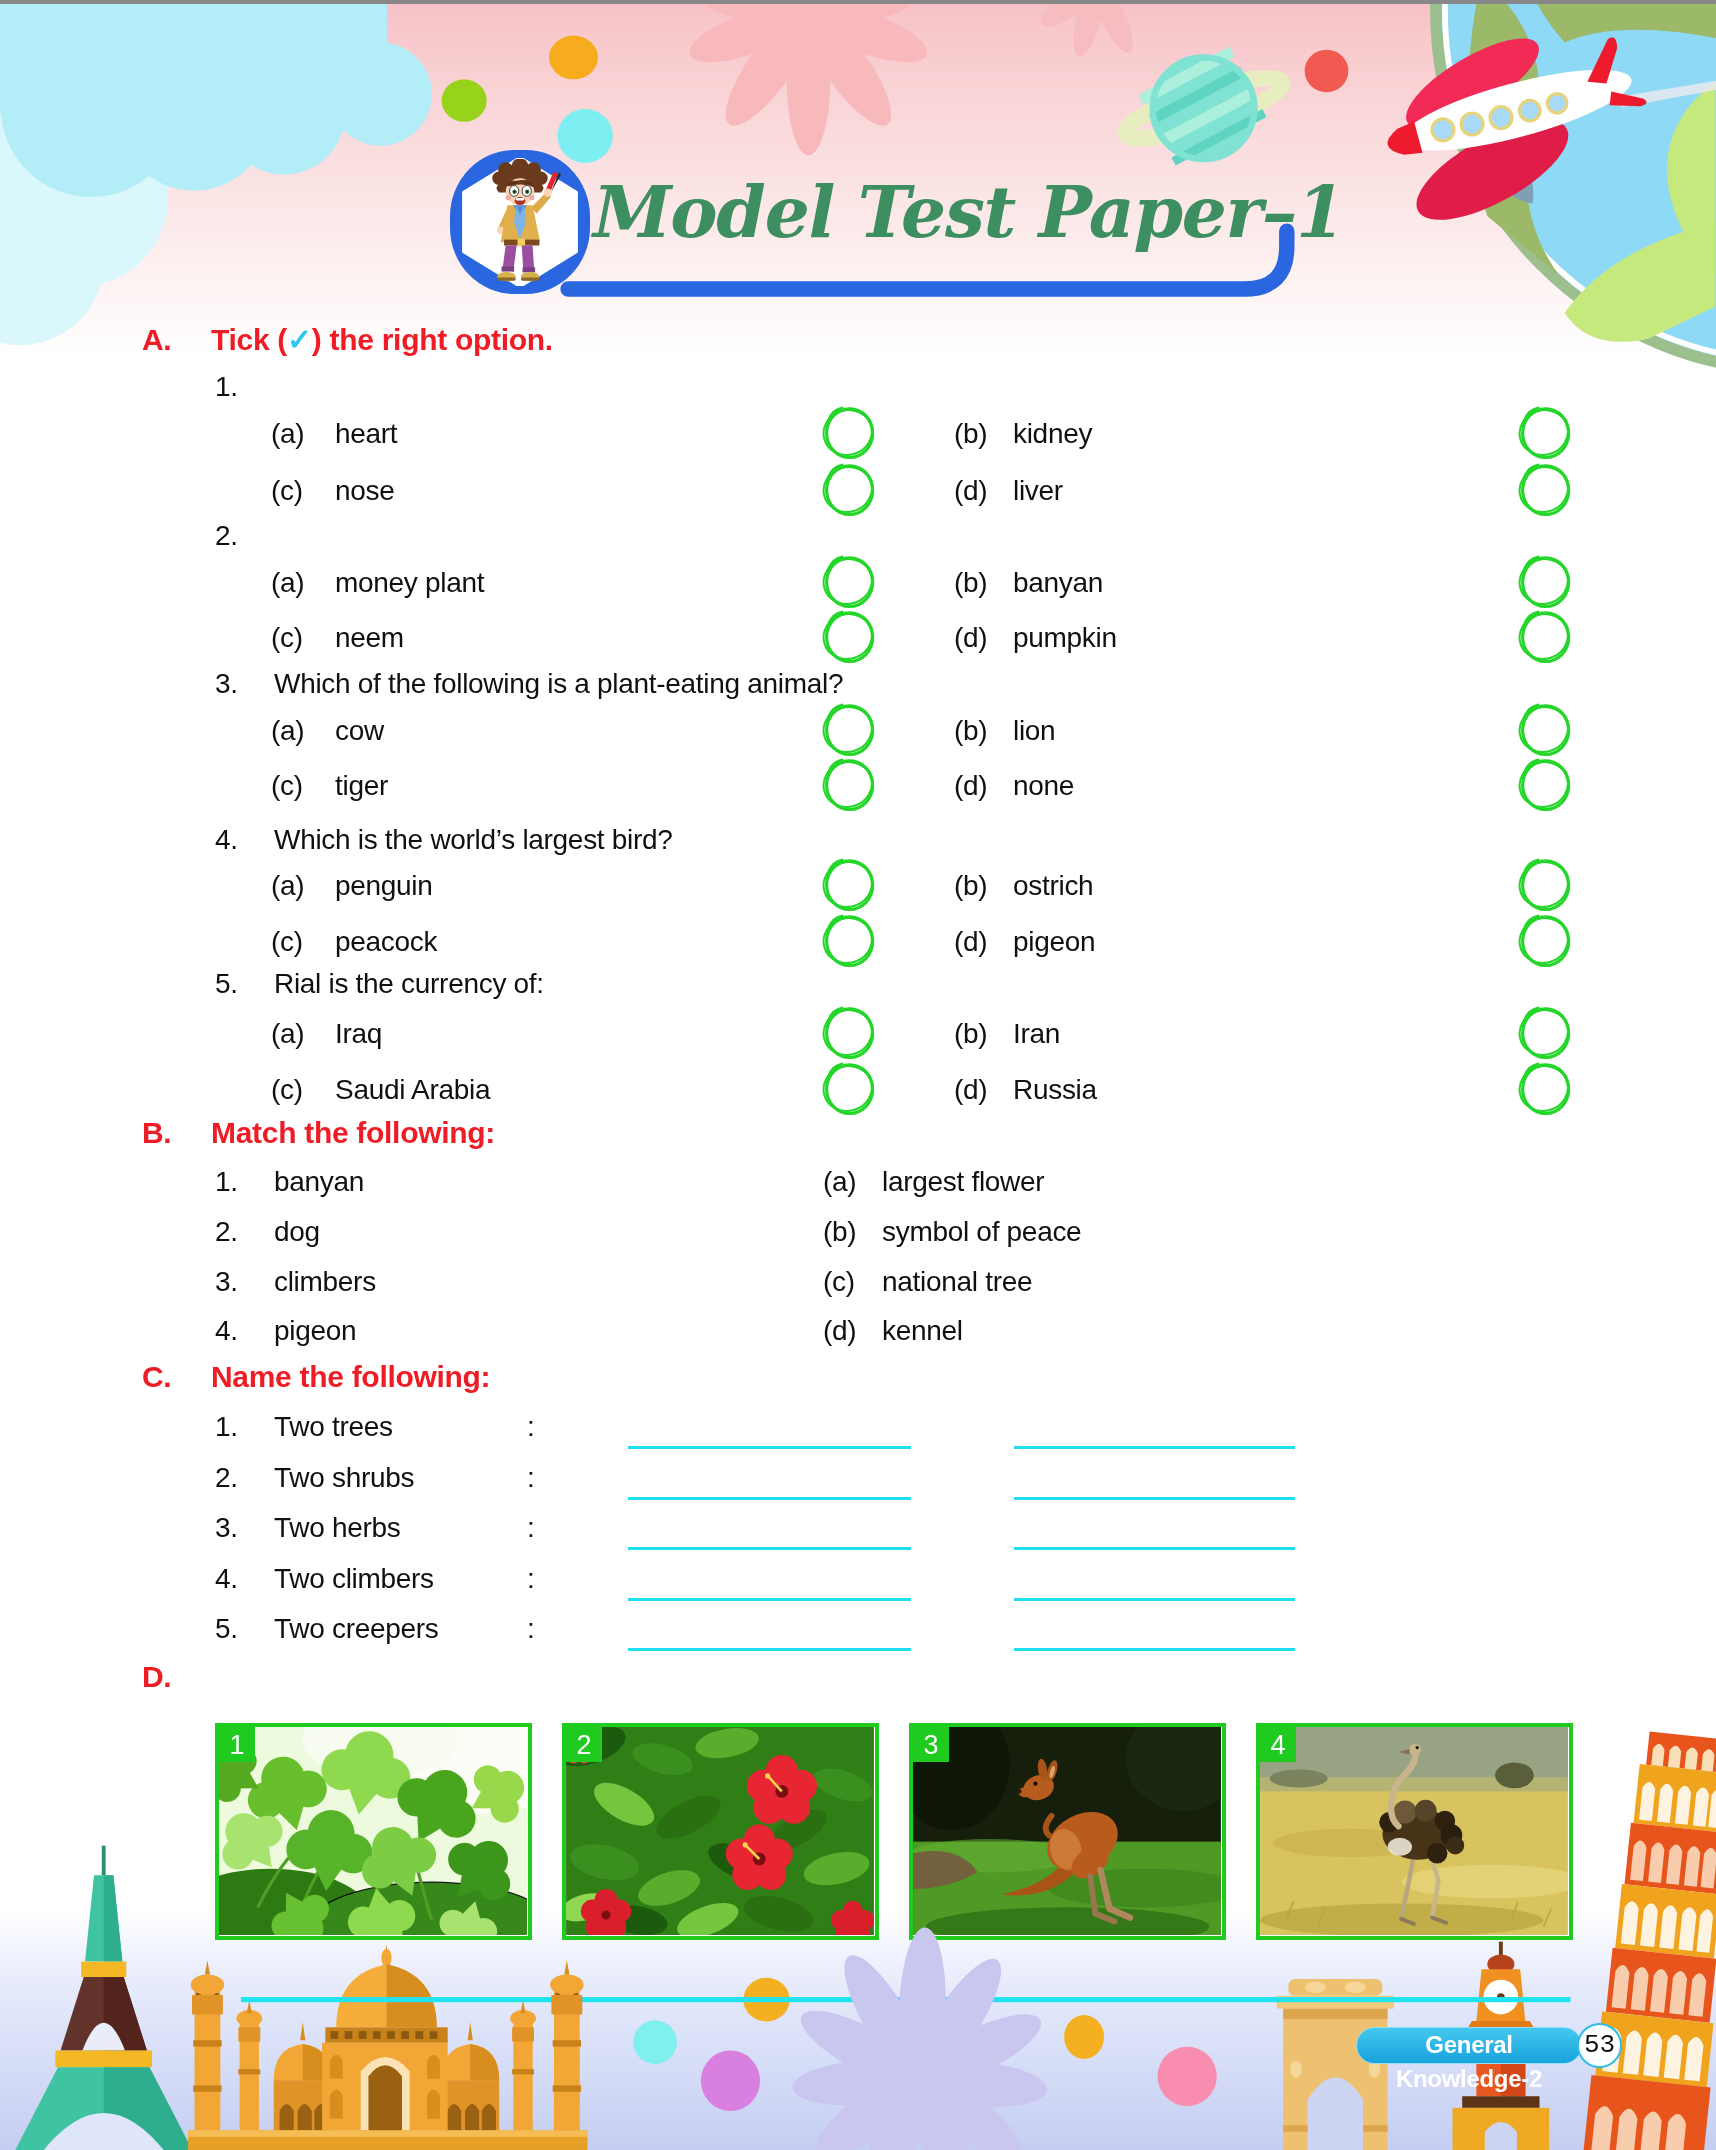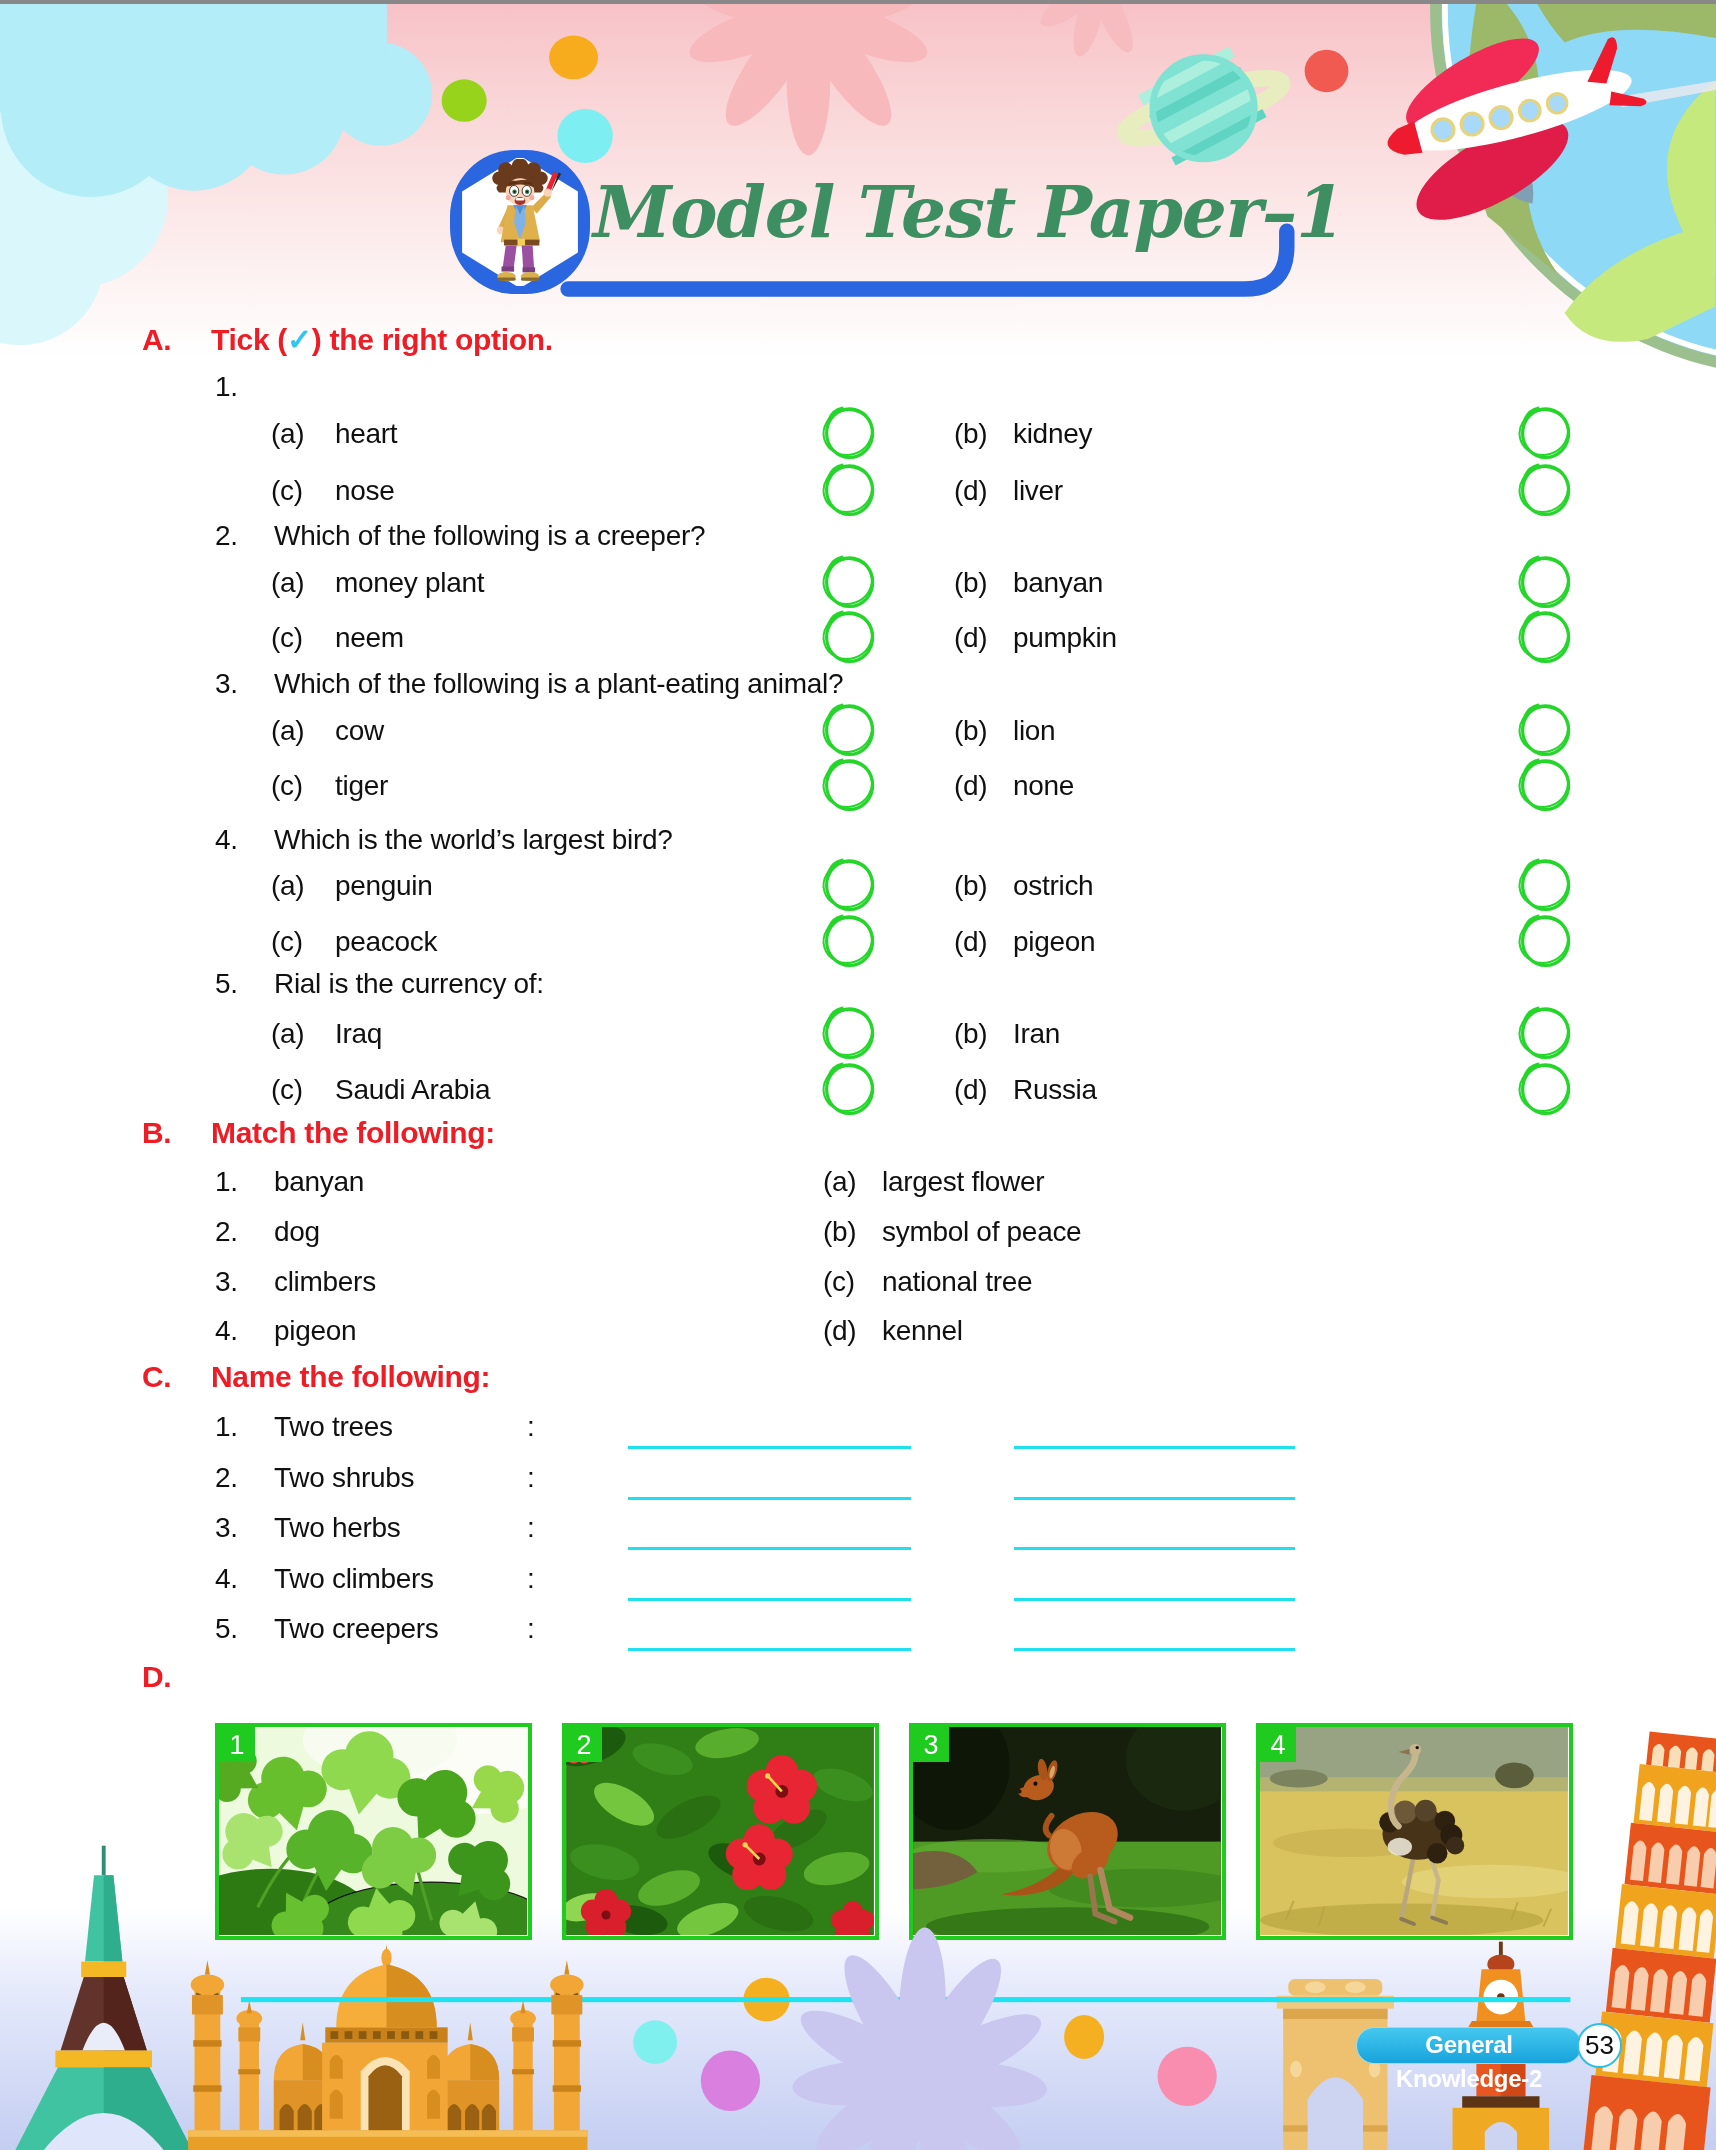--- a/index.html
+++ b/index.html
@@ -41,21 +41,21 @@
     clip-path:polygon(50% -2%,97% 26%,97% 74%,50% 102%,3% 74%,3% 26%)}
   
   .dimg{position:absolute;top:1719px;width:317px;height:217px;border:4.5px solid #1ecb1e;background:#fff;overflow:hidden}
   .numbadge{position:absolute;left:0;top:0;width:36px;height:35px;background:#1ecb1e;color:#fff;
     font-size:27px;font-weight:400;text-align:center;line-height:36px;z-index:3}
   
   .gkpill{position:absolute;left:1356px;top:2023px;width:226px;height:37px;border-radius:19.3px;
     background:linear-gradient(180deg,#45c8ef,#17a3dc);border:1.9px solid #8fe0f7;z-index:6;
     color:#fff;font-weight:700;font-size:24px;text-align:center;line-height:34px;letter-spacing:-0.3px}
   .pgnum{position:absolute;left:1577px;top:2019px;width:45px;height:45px;border-radius:50%;background:#fff;
-    border:2.6px solid #2bbfe8;z-index:7;font-family:Liberation Sans, sans-serif;font-size:26px;color:#111;
+    border:2.6px solid #2bbfe8;z-index:7;font-family:Liberation Mono, monospace;font-size:26px;color:#111;
     text-align:center;line-height:40px}
 </style>
 </head>
 <body>
 
 <div class="page">
 
   <svg width="0" height="0" style="position:absolute">
     <defs>
       <g id="bub">
@@ -270,21 +270,20 @@
       </svg>
     <span class="t orl">(d)</span>
     <span class="t ort">liver</span>
     <svg class="bubble bubR" viewBox="0 0 90 86">
         <use href="#bub"></use>
       </svg>
   </div>
 
   <div class="row" style="top:512px">
     <span class="t qn">2.</span>
-    <span class="t qt">Which of the following is a creeper?</span>
   </div>
   <div class="row" style="top:559px">
     <span class="t ol">(a)</span>
     <span class="t ot">money plant</span>
     <svg class="bubble bubL" viewBox="0 0 90 86">
         <use href="#bub"></use>
       </svg>
     <span class="t orl">(b)</span>
     <span class="t ort">banyan</span>
     <svg class="bubble bubR" viewBox="0 0 90 86">

